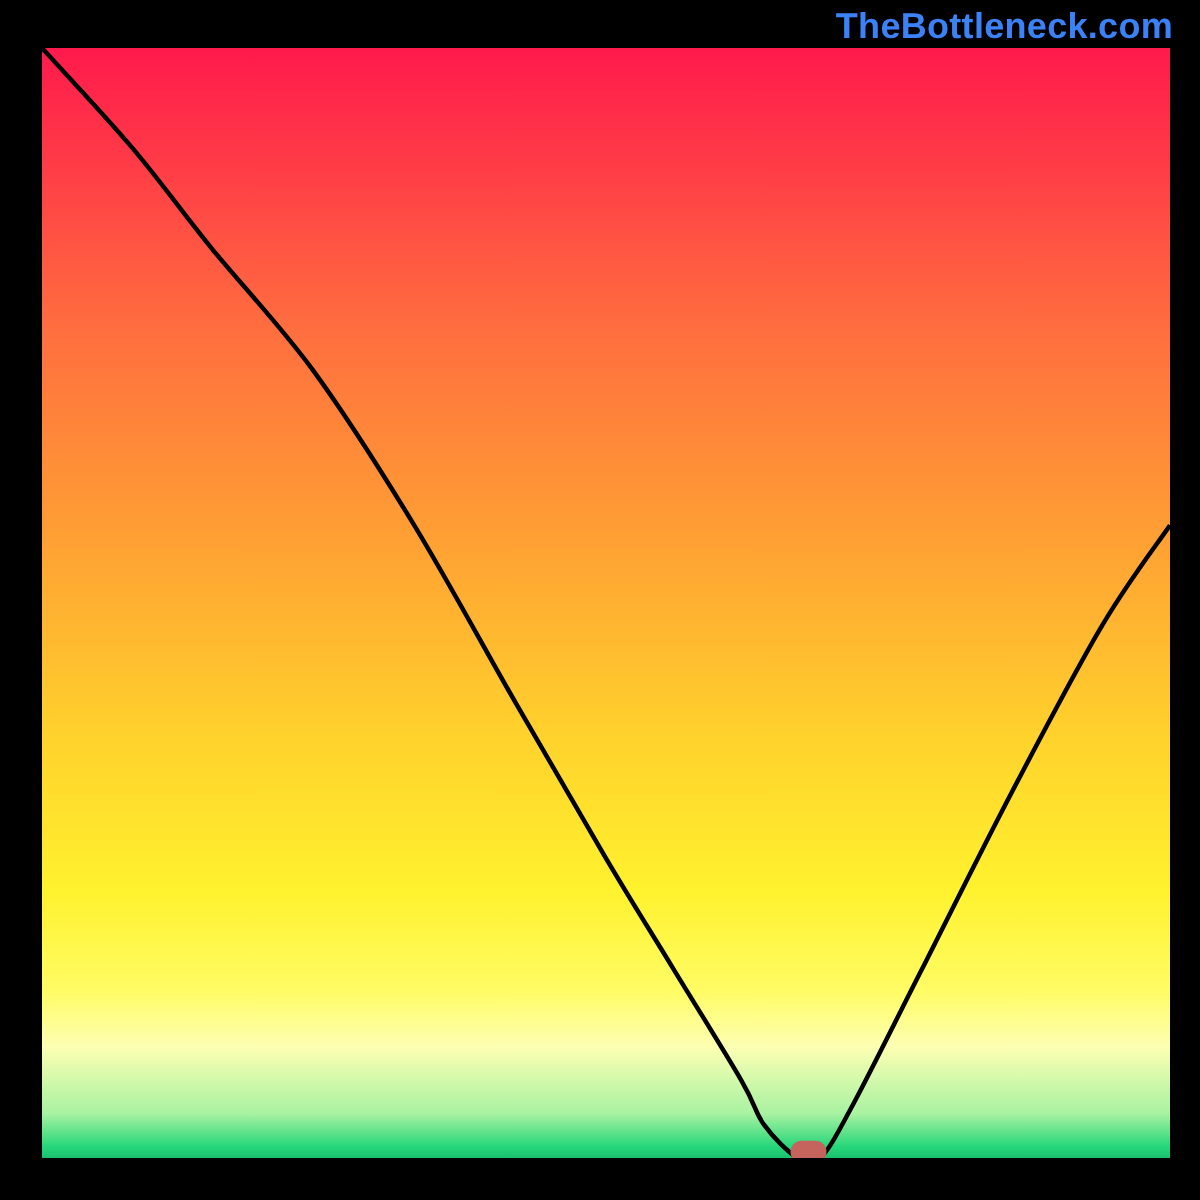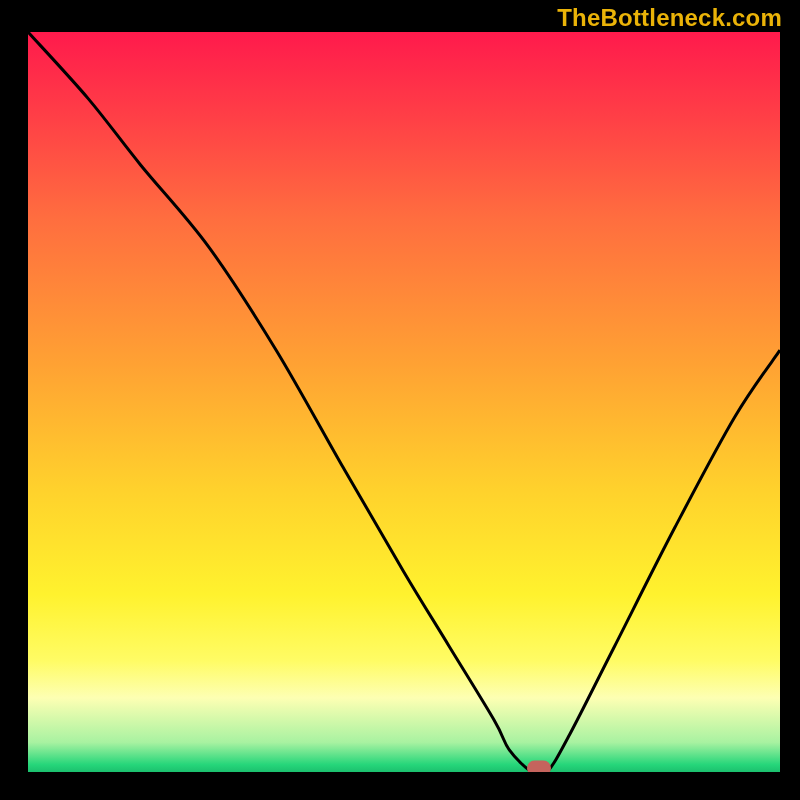--- a/index.html
+++ b/index.html
@@ -16,21 +16,21 @@
     height: 800px;
     background: #000;
   }
   .watermark {
     position: absolute;
     top: 4px;
     right: 18px;
     font-family: Arial, Helvetica, sans-serif;
     font-size: 24px;
     font-weight: bold;
-    color: #eab308;
+    color: #3b82f6;
     letter-spacing: 0.2px;
     z-index: 10;
   }
   .plot {
     position: absolute;
     left: 28px;
     top: 32px;
     width: 752px;
     height: 740px;
     overflow: hidden;

